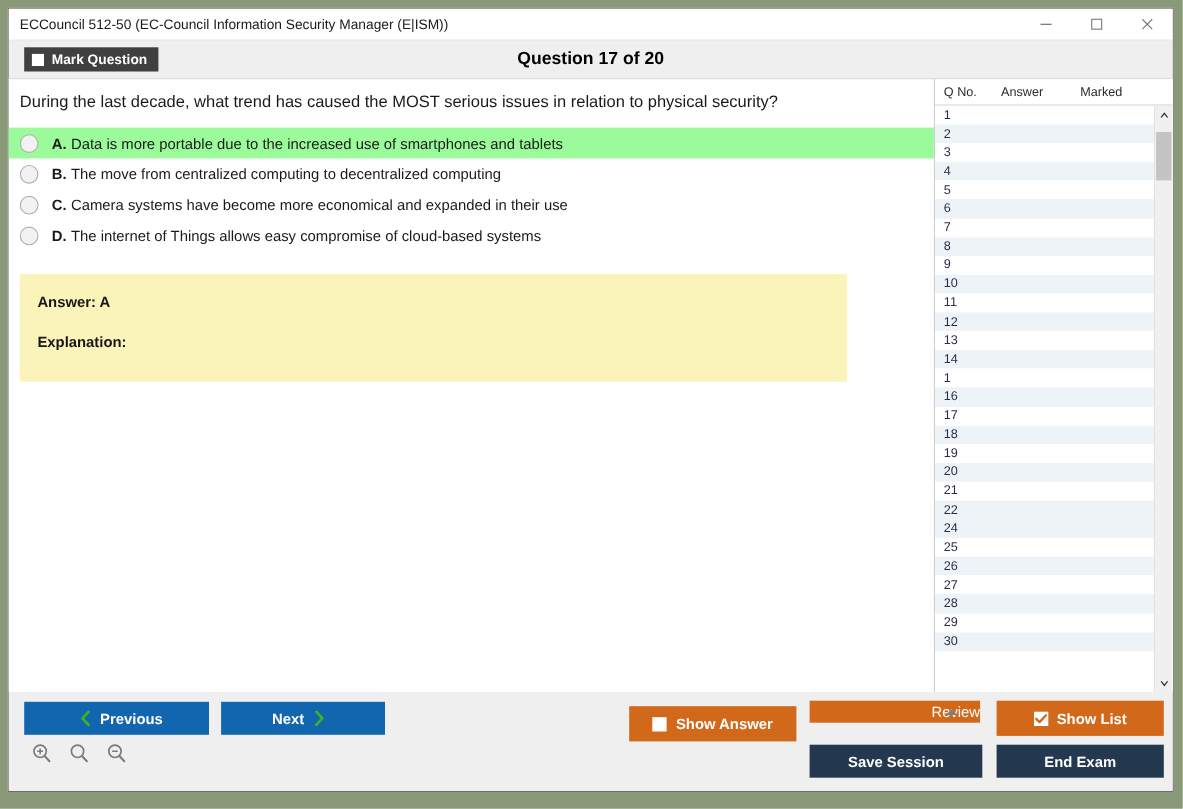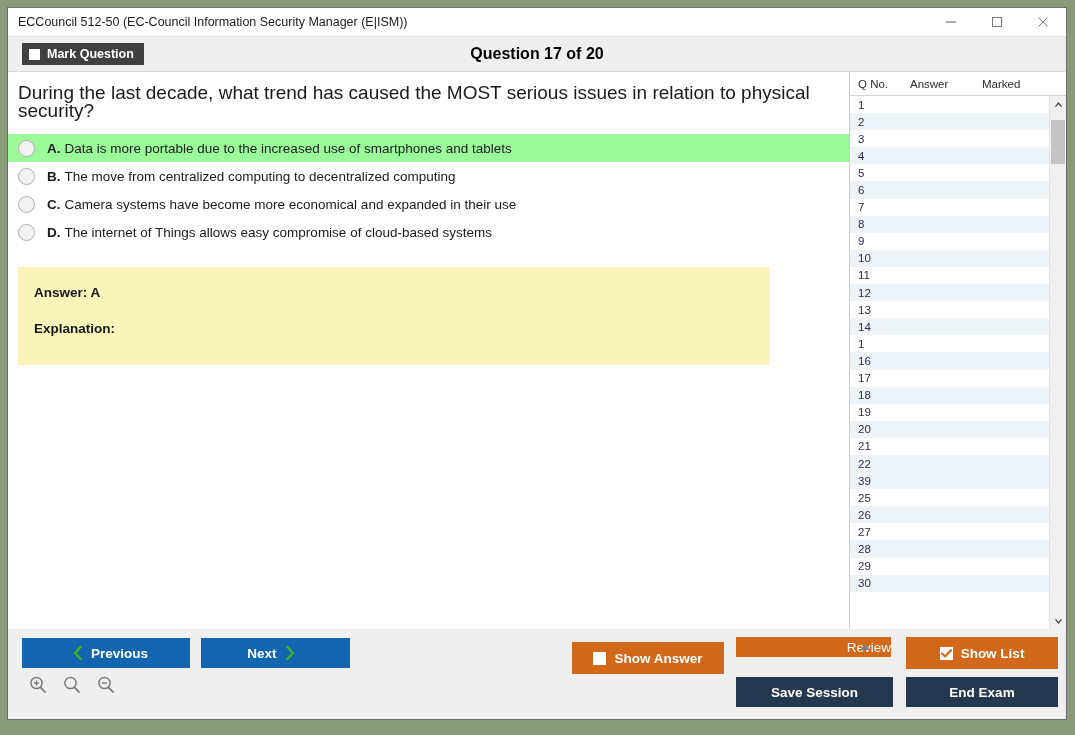--- a/index.html
+++ b/index.html
@@ -87,21 +87,21 @@
     display: flex;
   }
   #main-pane {
     width: 841px;
     flex: 0 0 auto;
     background: #ffffff;
     position: relative;
     border-top: 1px solid #d9d9d9;
   }
   #question-text {
-    font-size: 19px;
+    font-size: 15px;
     color: #1a1a1a;
     padding: 12px 12px 0 10px;
     line-height: 18px;
   }
   #options { margin-top: 14px; }
   .option {
     display: flex;
     align-items: center;
     height: 28px;
     padding-left: 10px;
@@ -434,21 +434,21 @@
               <span class="qno">21</span>
               <span class="col-a"></span>
               <span class="col-m"></span>
             </div>
             <div class="qrow alt">
               <span class="qno">22</span>
               <span class="col-a"></span>
               <span class="col-m"></span>
             </div>
             <div class="qrow alt">
-              <span class="qno">39</span>
+              <span class="qno">24</span>
               <span class="col-a"></span>
               <span class="col-m"></span>
             </div>
             <div class="qrow">
               <span class="qno">25</span>
               <span class="col-a"></span>
               <span class="col-m"></span>
             </div>
             <div class="qrow alt">
               <span class="qno">26</span>

